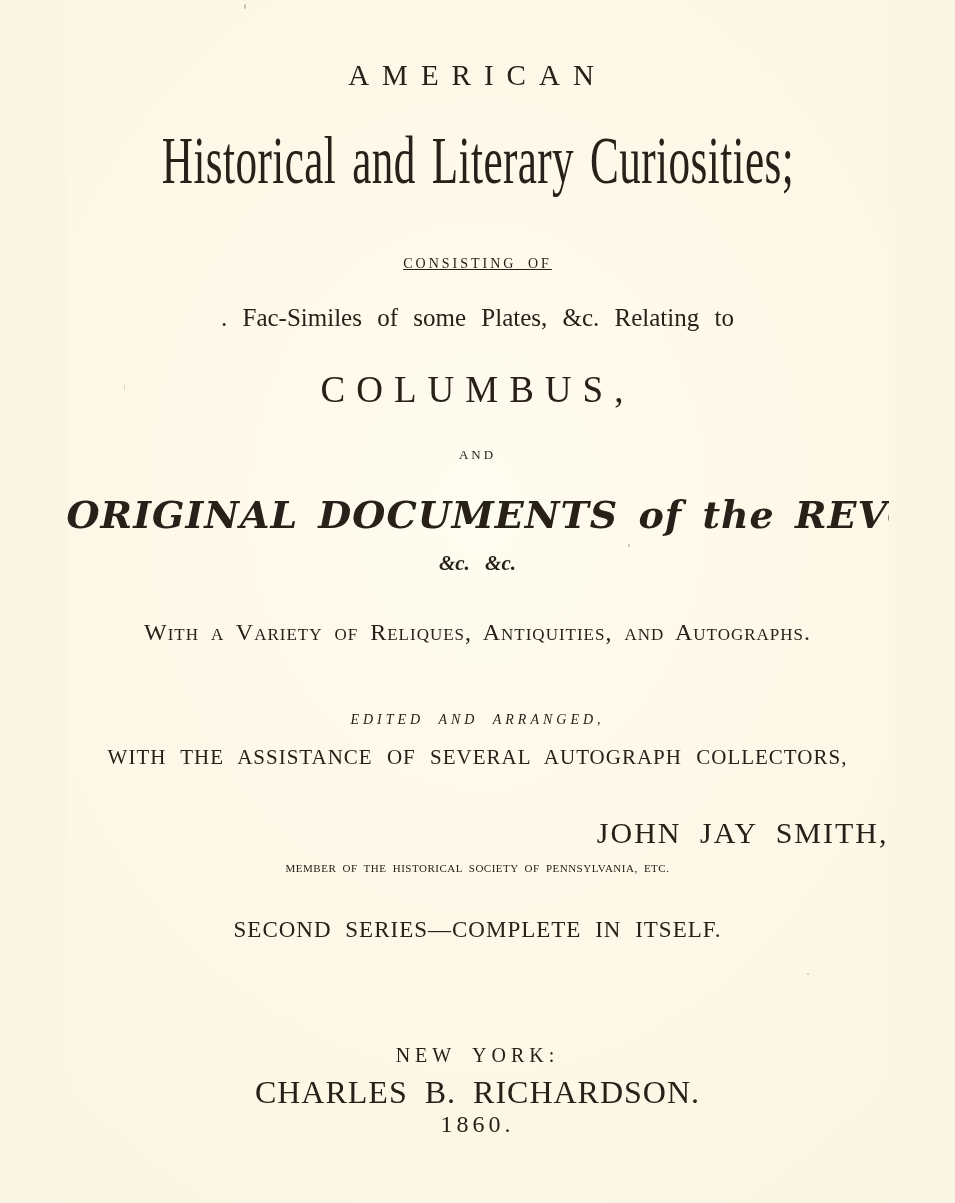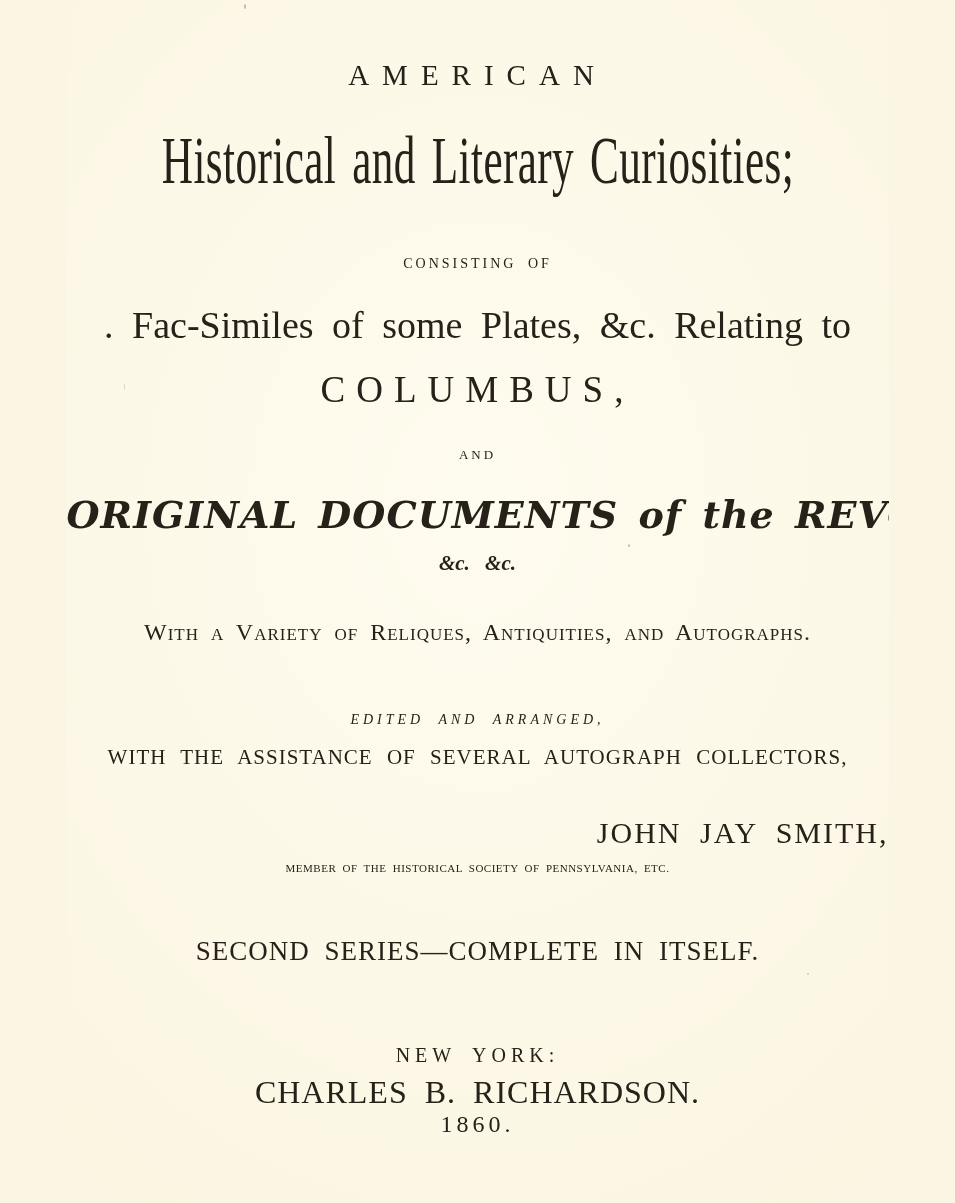--- a/index.html
+++ b/index.html
@@ -25,37 +25,37 @@
     position: absolute;
     left: 0;
     right: 0;
     text-align: center;
     white-space: nowrap;
     line-height: 1.2;
   }
   .l-american   { top: 58px;  font-size: 29px; letter-spacing: 13px; }
   .l-maintitle  { top: 120px; font-size: 54px; transform: scale(0.80, 1.25);
                   transform-origin: 50% 0; letter-spacing: 0.5px; word-spacing: 6px; }
-  .l-consisting { top: 256px; font-size: 14px; letter-spacing: 3px;  word-spacing: 5px; }
-  .l-facsimiles { top: 303px; font-size: 38px; word-spacing: 9px; }
+  .l-consisting { top: 256px; font-size: 14px; letter-spacing: 3px;  word-spacing: 5px; text-decoration: underline; }
+  .l-facsimiles { top: 303px; font-size: 25px; word-spacing: 9px; }
   .l-columbus   { top: 368px; font-size: 37px; letter-spacing: 11px; }
   .l-and        { top: 447px; font-size: 13px; letter-spacing: 3px; text-align: center; }
   .l-documents  { top: 492px; font-size: 38px; font-weight: bold; font-style: italic;
                   font-family: "DejaVu Serif", serif; letter-spacing: 1px; word-spacing: 6px; }
   .l-etc        { top: 551px; font-size: 21px; font-style: italic; font-weight: bold;
                   word-spacing: 10px; }
   .l-variety    { top: 618px; font-size: 24px; font-variant: small-caps;
                   letter-spacing: 1px; word-spacing: 5px; }
   .l-edited     { top: 712px; font-size: 14px; font-style: italic;
                   letter-spacing: 4px; word-spacing: 7px; }
   .l-assistance { top: 745px; font-size: 21px; letter-spacing: 1px; word-spacing: 8px; }
   .l-by         { top: 790px; font-size: 14px; letter-spacing: 2px; }
   .l-author     { top: 815px; font-size: 30px; letter-spacing: 2px; word-spacing: 9px; text-align: right; }
   .l-authortitle{ top: 862px; font-size: 11px; letter-spacing: 0.5px; word-spacing: 3px; }
-  .l-seriesnote { top: 935px; font-size: 27px; letter-spacing: 1px; word-spacing: 7px; }
+  .l-seriesnote { top: 916px; font-size: 23px; letter-spacing: 1px; word-spacing: 7px; }
   .l-city       { top: 1043px; font-size: 20px; letter-spacing: 5px; word-spacing: 7px; }
   .l-publisher  { top: 1073px; font-size: 32px; letter-spacing: 1px; word-spacing: 8px; }
   .l-year       { top: 1110px; font-size: 24px; letter-spacing: 4px; }
 
   .speck {
     position: absolute;
     background: #8f8a74;
     border-radius: 50%;
   }
   .sp1 { left: 177px; top: 4px;   width: 2px; height: 5px; opacity: .55; }

